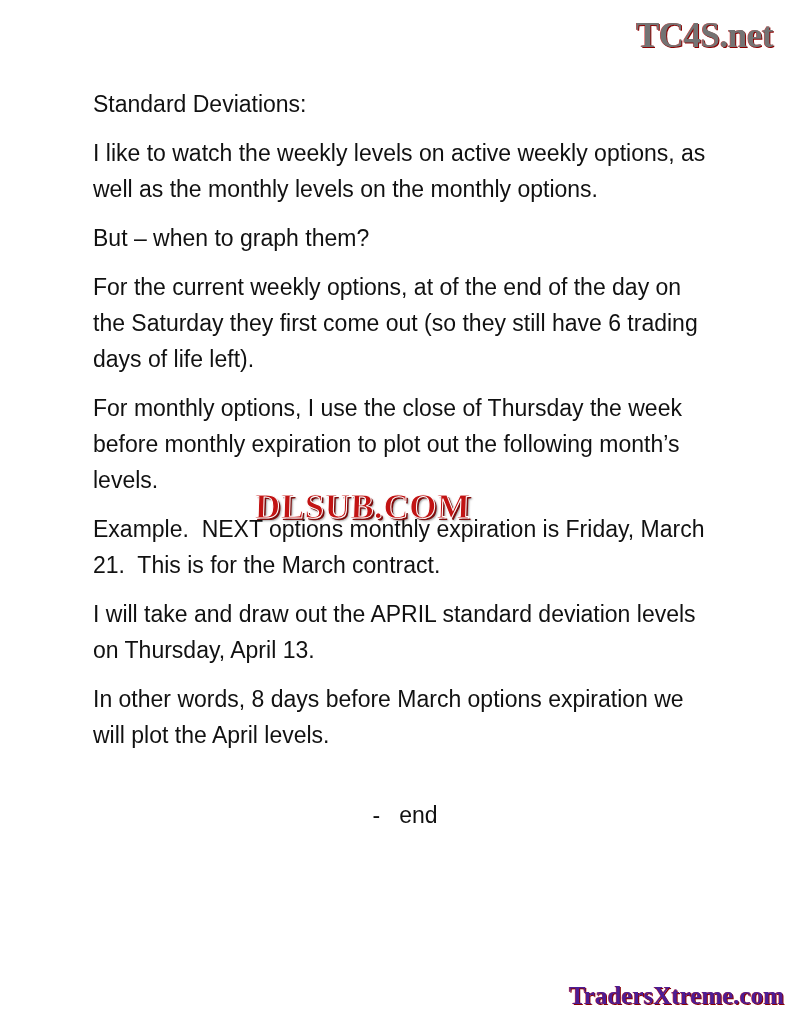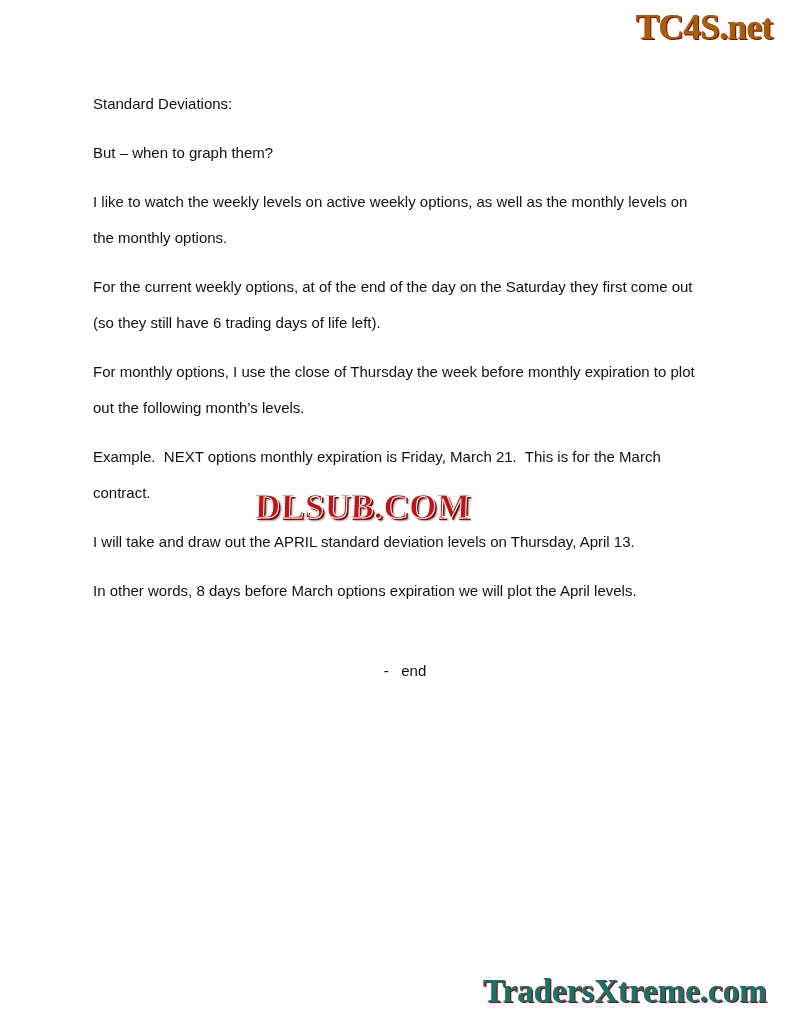--- a/index.html
+++ b/index.html
@@ -19,41 +19,41 @@
   .page {
     position: relative;
     width: 791px;
     height: 1024px;
     background: #ffffff;
   }
 
   
   .brand-top {
     position: absolute;
-    top: 8px;
+    top: 16px;
     right: 18px;
     font-family: "Liberation Serif", serif;
     font-weight: bold;
     font-size: 35px;
-    color: #a16207;
+    color: #737373;
     letter-spacing: -0.5px;
     text-shadow:
       1px 1px 0 #8b0000,
       -0.5px -0.5px 0 #e04040;
   }
 
   
   .brand-bottom {
     position: absolute;
     bottom: 14px;
-    right: 24px;
+    right: 7px;
     font-family: "Liberation Serif", serif;
     font-weight: bold;
-    font-size: 33px;
-    color: #0f766e;
+    font-size: 25px;
+    color: #4c1d95;
     text-shadow:
       1px 1px 0 #8b0000,
       -0.5px -0.5px 0 #e04040;
   }
 
   
   .watermark-center {
     position: absolute;
     left: 255px;
     top: 487px;
@@ -70,21 +70,21 @@
   }
 
   .body-text {
     position: absolute;
     left: 93px;
     top: 86px;
     width: 616px;
   }
 
   .para {
-    font-size: 15px;
+    font-size: 23px;
     line-height: 36px;
     margin: 0 0 13px 0;
     color: #111111;
     white-space: pre-wrap;
   }
 
   .para.tight {
     margin-bottom: 12px;
   }
 
@@ -98,23 +98,23 @@
 <body>
 
 <div class="page">
 
   <div class="brand-top">TC4S.net</div>
 
   <div class="body-text">
 
     <p class="para">Standard Deviations:</p>
 
+    <p class="para">I like to watch the weekly levels on active weekly options, as well as the monthly levels on the monthly options.</p>
+
     <p class="para">But – when to graph them?</p>
-
-    <p class="para">I like to watch the weekly levels on active weekly options, as well as the monthly levels on the monthly options.</p>
 
     <p class="para">For the current weekly options, at of the end of the day on the Saturday they first come out (so they still have 6 trading days of life left).</p>
 
     <p class="para">For monthly options, I use the close of Thursday the week before monthly expiration to plot out the following month’s levels.</p>
 
 
     <p class="para">Example.  NEXT options monthly expiration is Friday, March 21.  This is for the March contract.</p>
 
     <p class="para">I will take and draw out the APRIL standard deviation levels on Thursday, April 13.</p>
 

